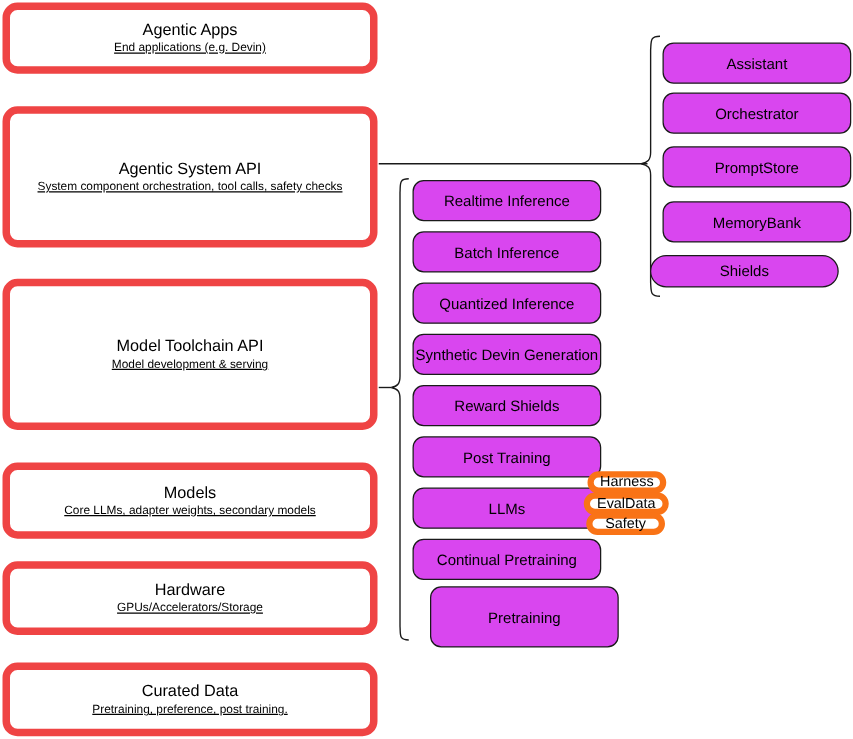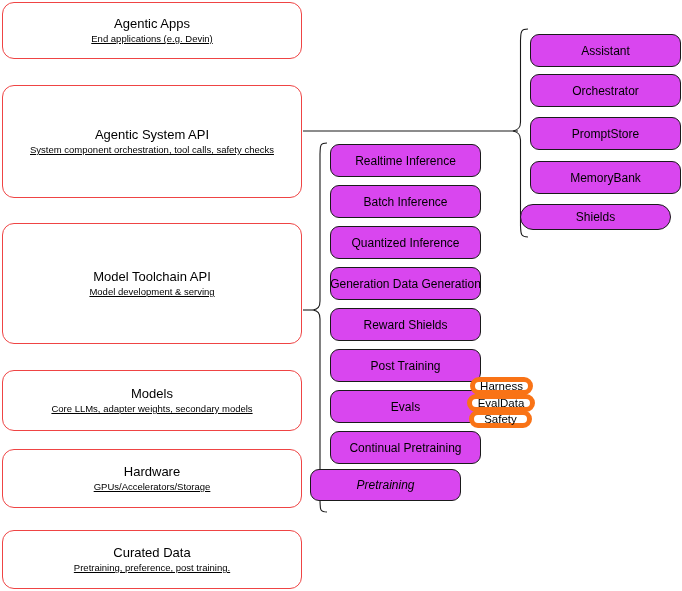--- a/index.html
+++ b/index.html
@@ -18,21 +18,21 @@
   #diagram {
     position: absolute;
     left: 0; top: 0;
     width: 682px;
     height: 591px;
   }
   .node {
     position: absolute;
     box-sizing: border-box;
     background: #ffffff;
-    border: 1px solid #ef4444;
+    border: 6px solid #ef4444;
     border-radius: 12px;
     display: flex;
     flex-direction: column;
     align-items: center;
     justify-content: center;
     text-align: center;
     z-index: 3;
   }
   .node .title {
     font-size: 13px;
@@ -147,26 +147,26 @@
   </div>
 
   <div class="node stack" style="left:2px; top:530px; width:300px; height:59px;">
     <div class="title">Curated Data</div>
     <div class="subtitle">Pretraining, preference, post training.</div>
   </div>
 
   <div class="small-node" style="left:330px; top:144px; width:151px; height:33px;">Realtime Inference</div>
   <div class="small-node" style="left:330px; top:185px; width:151px; height:33px;">Batch Inference</div>
   <div class="small-node" style="left:330px; top:226px; width:151px; height:33px;">Quantized Inference</div>
-  <div class="small-node" style="left:330px; top:267px; width:151px; height:33px;">Generation Data Generation</div>
+  <div class="small-node" style="left:330px; top:267px; width:151px; height:33px;">Synthetic Devin Generation</div>
   <div class="small-node" style="left:330px; top:308px; width:151px; height:33px;">Reward Shields</div>
   <div class="small-node" style="left:330px; top:349px; width:151px; height:33px;">Post Training</div>
-  <div class="small-node" style="left:330px; top:390px; width:151px; height:33px;">Evals</div>
+  <div class="small-node" style="left:330px; top:390px; width:151px; height:33px;">LLMs</div>
   <div class="small-node" style="left:330px; top:431px; width:151px; height:33px;">Continual Pretraining</div>
-  <div class="small-node" style="left:310px; top:469px; width:151px; height:32px;font-style:italic;">Pretraining</div>
+  <div class="small-node" style="left:344px; top:469px; width:151px; height:49px;">Pretraining</div>
 
   <div class="pill" style="left:470px; top:377px; width:63px; height:18px;">Harness</div>
   <div class="pill" style="left:467px; top:394px; width:68px; height:18px;">EvalData</div>
   <div class="pill" style="left:469px; top:410px; width:63px; height:18px;">Safety</div>
 
   <div class="small-node" style="left:530px; top:34px; width:151px; height:33px;">Assistant</div>
   <div class="small-node" style="left:530px; top:117px; width:151px; height:33px;">PromptStore</div>
   <div class="small-node" style="left:530px; top:74px; width:151px; height:33px;">Orchestrator</div>
   <div class="small-node" style="left:530px; top:161px; width:151px; height:33px;">MemoryBank</div>
   <div class="small-node" style="left:520px; top:204px; width:151px; height:26px;border-radius:14px;">Shields</div>

